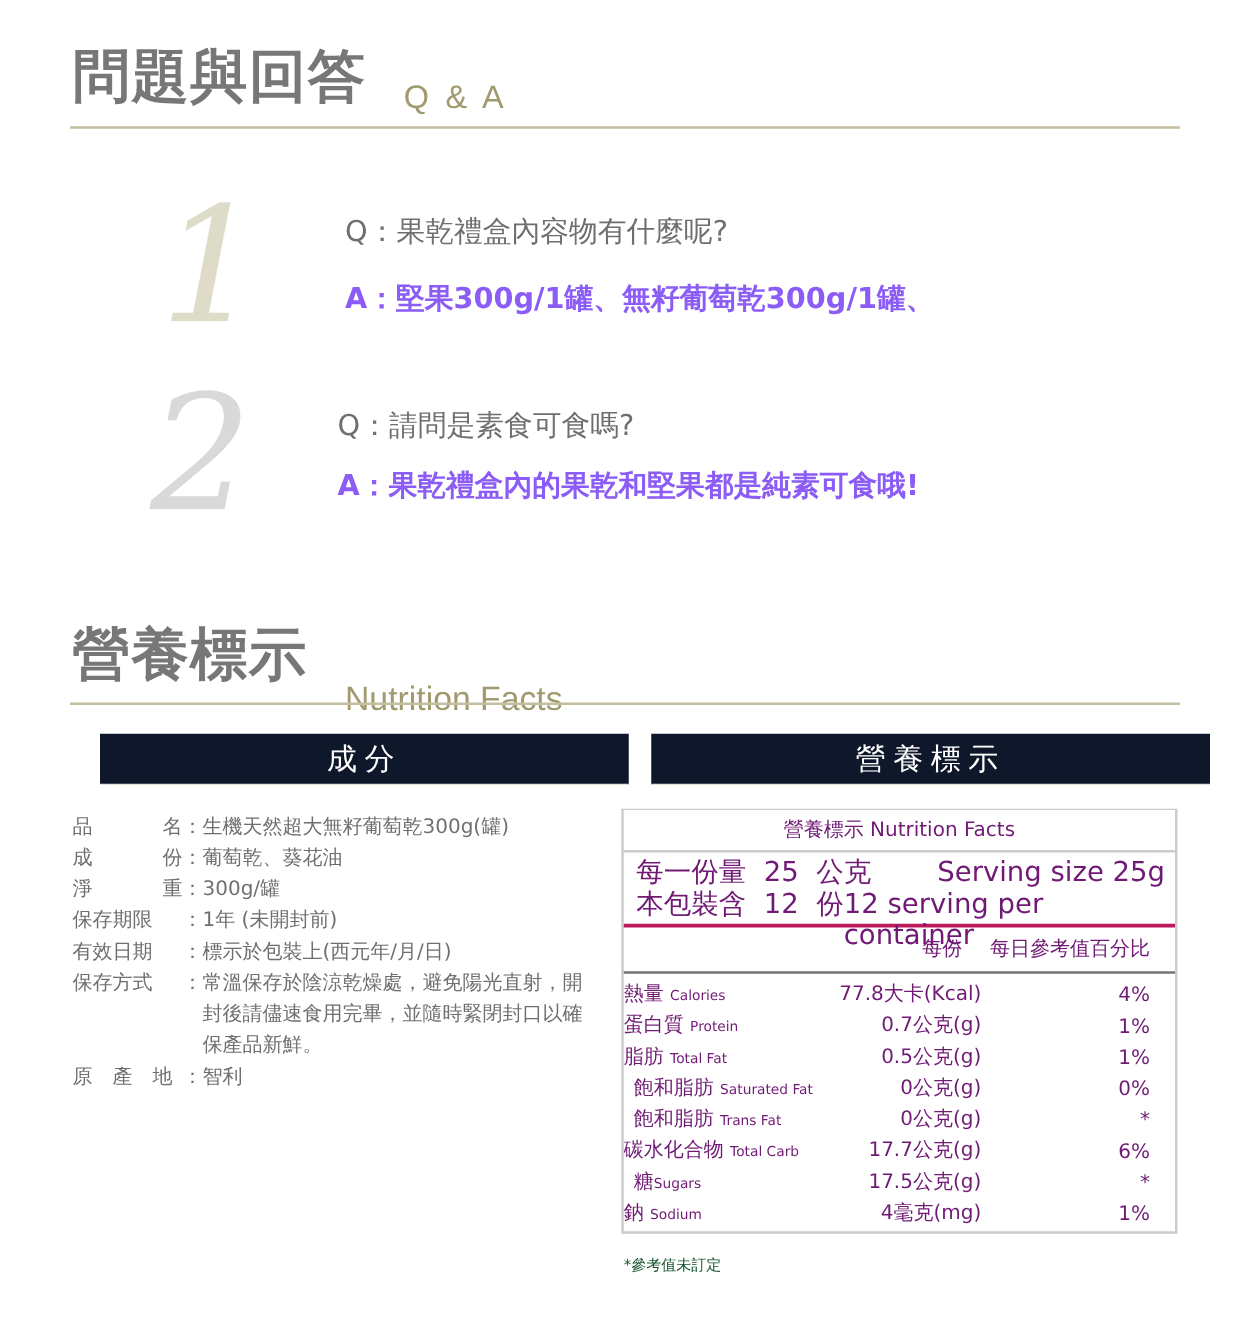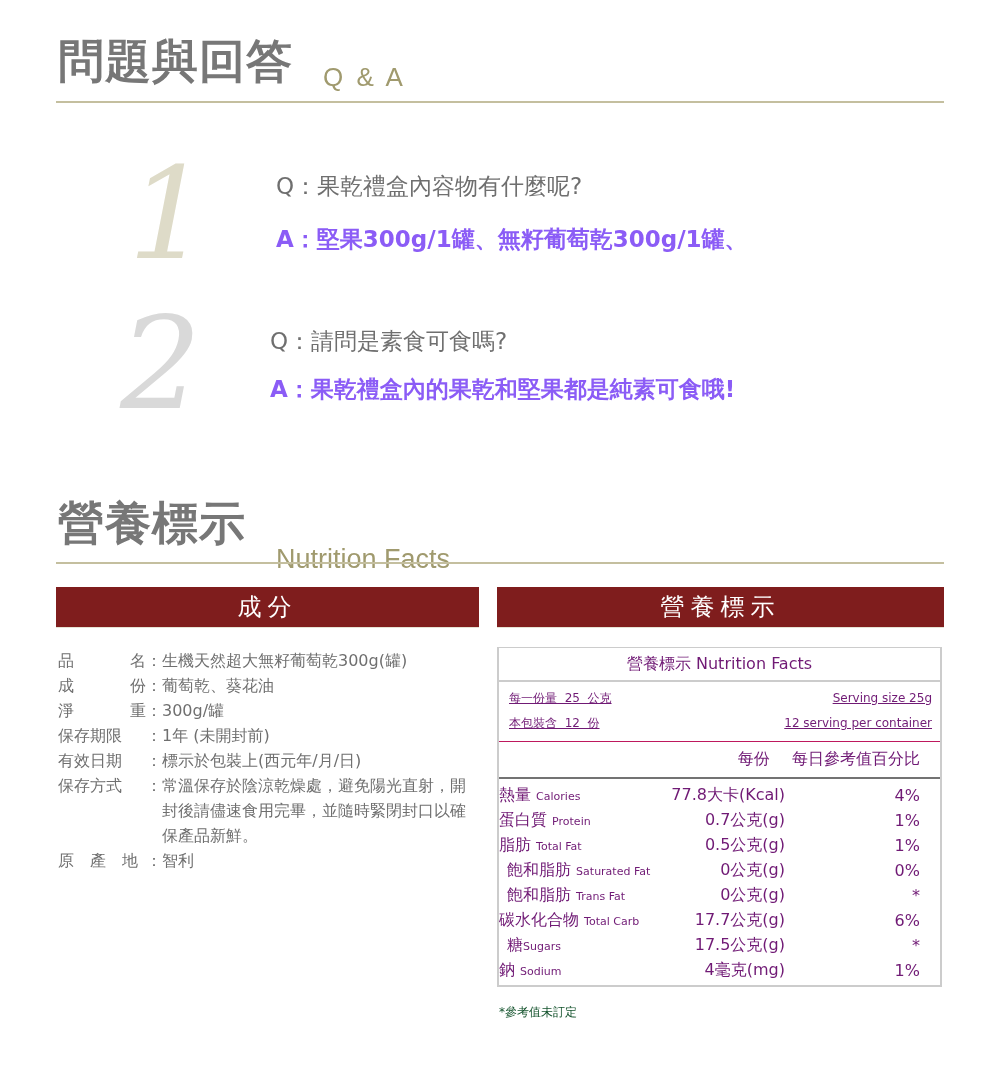--- a/index.html
+++ b/index.html
@@ -25,38 +25,38 @@
     
     .qa-num {
       position: absolute; font-family: "DejaVu Serif", "Liberation Serif", serif;
       font-style: italic; font-size: 128px; line-height: 1;
     }
     .qa-q { position: absolute; font-size: 23px; color: #6f6f6f; line-height: 1; }
     .qa-a { position: absolute; font-size: 23px; color: #8b5cf6; font-weight: bold; line-height: 34px; }
 
     
     .bar {
-      position: absolute; top: 587px; height: 40px; background: #7f1d1d; color: #ffffff;
+      position: absolute; top: 587px; height: 40px; background: #0f172a; color: #ffffff;
       font-size: 24px; display: flex; align-items: center; justify-content: center;
-      letter-spacing: 6px; border-bottom: 1px solid #e6e3d4;
+      letter-spacing: 6px; border-bottom: 1px solid #e6e3d4; margin-left: 24px;
     }
 
     
     .ing { position: absolute; left: 58px; top: 648px; width: 420px; font-size: 16px; color: #6f6f6f; }
     .ing-row { display: flex; line-height: 25px; }
     .ing-label { width: 88px; flex: none; display: flex; justify-content: space-between; }
     .ing-value { flex: 1; }
 
     
     .nt {
       position: absolute; left: 497px; top: 647px; width: 445px; height: 340px;
       border: 2px solid #cccccc; border-top: 1px solid #cccccc; box-sizing: border-box; color: #701a75;
     }
     .nt-title { height: 32px; display: flex; align-items: center; justify-content: center; font-size: 16px; border-bottom: 2px solid #cccccc; }
-    .nt-serv { height: 56px; border-bottom: 1px solid #be185d; font-size: 12px; padding: 0 8px 0 10px; box-sizing: border-box; text-decoration: underline; }
+    .nt-serv { height: 56px; border-bottom: 3px solid #be185d; font-size: 22px; padding: 0 8px 0 10px; box-sizing: border-box; }
     .nt-serv-row { display: flex; justify-content: space-between; line-height: 25px; }
     .nt-serv-row:first-child { margin-top: 4px; }
     .nt-head { height: 35px; border-bottom: 2px solid #737373; font-size: 16px; display: flex; align-items: center; justify-content: flex-end; padding-right: 20px; word-spacing: 6px; }
     .nt-rows { padding-top: 4px; }
     .nt-row { display: flex; height: 25px; align-items: center; font-size: 16px; }
     .nt-name { width: 166px; box-sizing: border-box; white-space: nowrap; }
     .nt-name.indent { padding-left: 8px; }
     .nt-en { font-size: 11px; }
     .nt-amt { width: 120px; text-align: right; }
     .nt-pct { flex: 1; text-align: right; padding-right: 20px; }

